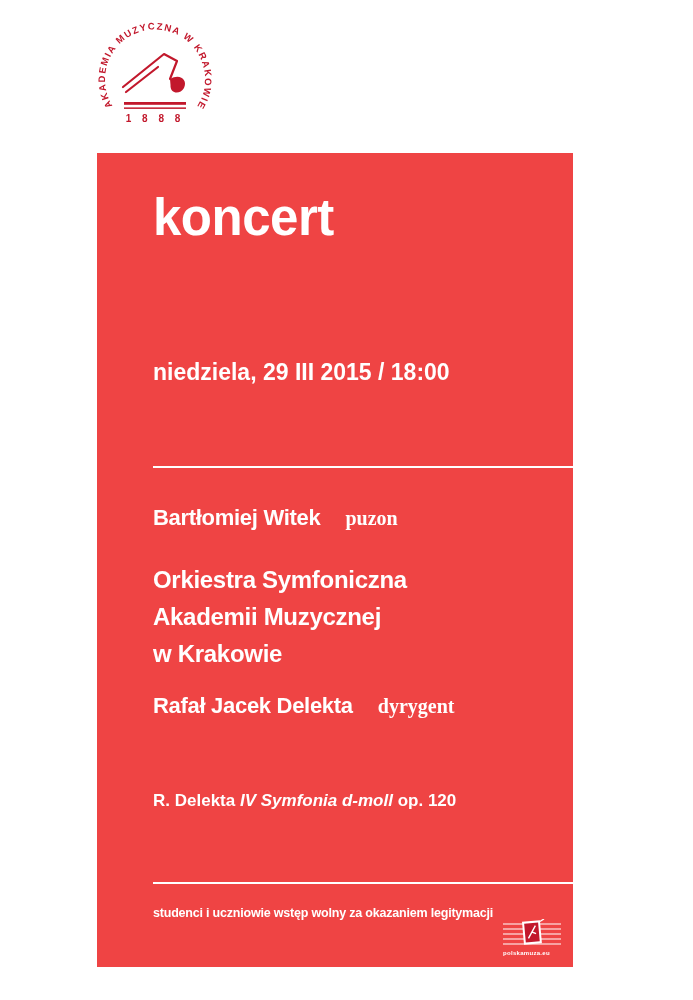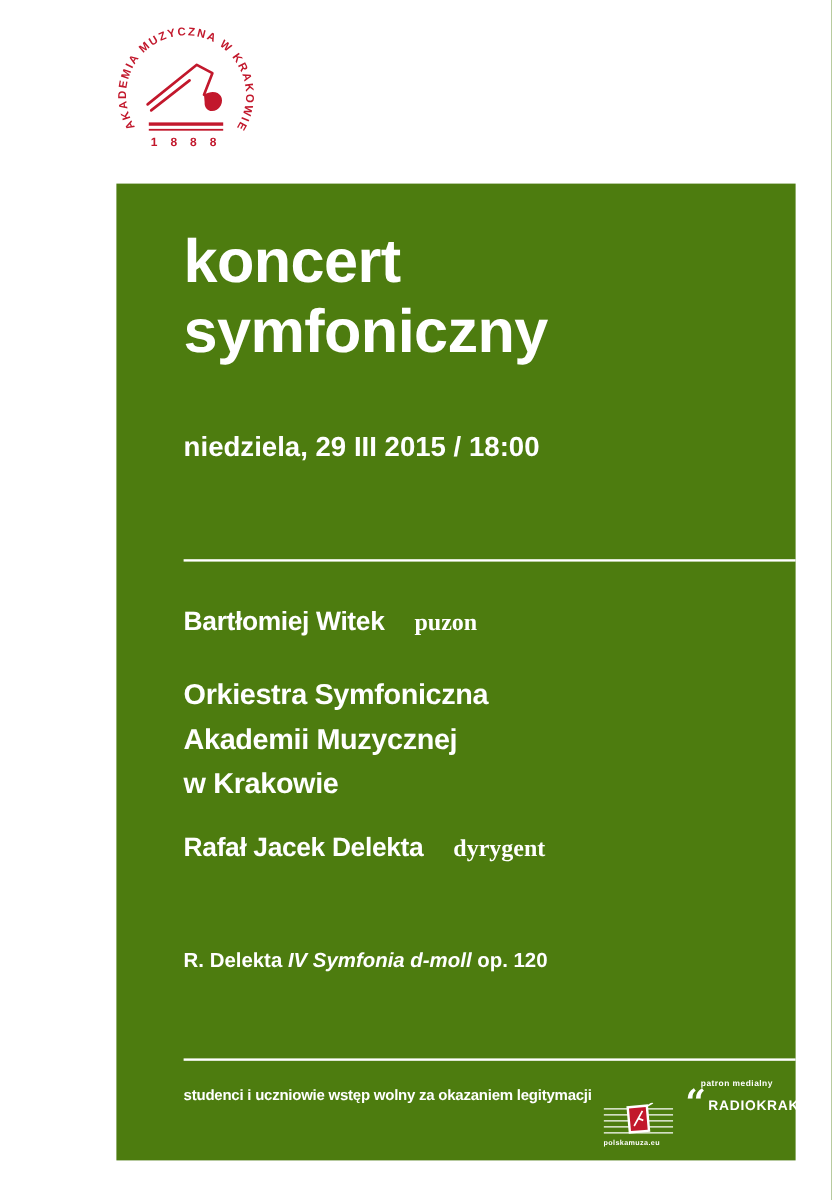--- a/index.html
+++ b/index.html
@@ -28,22 +28,22 @@
     font-size: 10px;
     font-weight: 700;
     letter-spacing: 4px;
     fill: #c2182c;
   }
 
   
   .red-box {
     position: absolute;
     left: 97px; top: 153px;
-    width: 566px; height: 814px;
-    background: #4d7c0f;
+    width: 476px; height: 814px;
+    background: #ef4444;
     color: #ffffff;
   }
   .red-box * { color: #ffffff; }
 
   .poster-title {
     position: absolute;
     left: 56px; top: 36px;
     margin: 0;
     font-size: 51px;
     font-weight: 700;
@@ -171,21 +171,21 @@
     <path d="M36 70 L68 45"></path>
     <path d="M80 57 C 90 51 98 58 94 66 C 90 73 80 72 80.5 63 Z" fill="#c2182c" stroke="none"></path>
   </g>
   <rect x="34" y="80" width="62" height="2.8" fill="#c2182c"></rect>
   <rect x="34" y="85.4" width="62" height="1.5" fill="#c2182c"></rect>
   <text x="65" y="99.5" text-anchor="middle" class="year-text">1 8 8 8</text>
 </svg>
 
 <div class="red-box">
 
-  <h1 class="poster-title"><span>koncert</span><br><span>symfoniczny</span></h1>
+  <h1 class="poster-title"><span>koncert</span><br></h1>
 
   <div class="event-block">
     <div>niedziela, 29 III 2015 / 18:00</div>
   </div>
 
   <div class="divider divider-top"></div>
 
   <div class="soloist-line"><span class="perf-name">Bartłomiej Witek</span><span class="perf-role">puzon</span></div>
 
   <div class="ensemble-block">Orkiestra Symfoniczna

